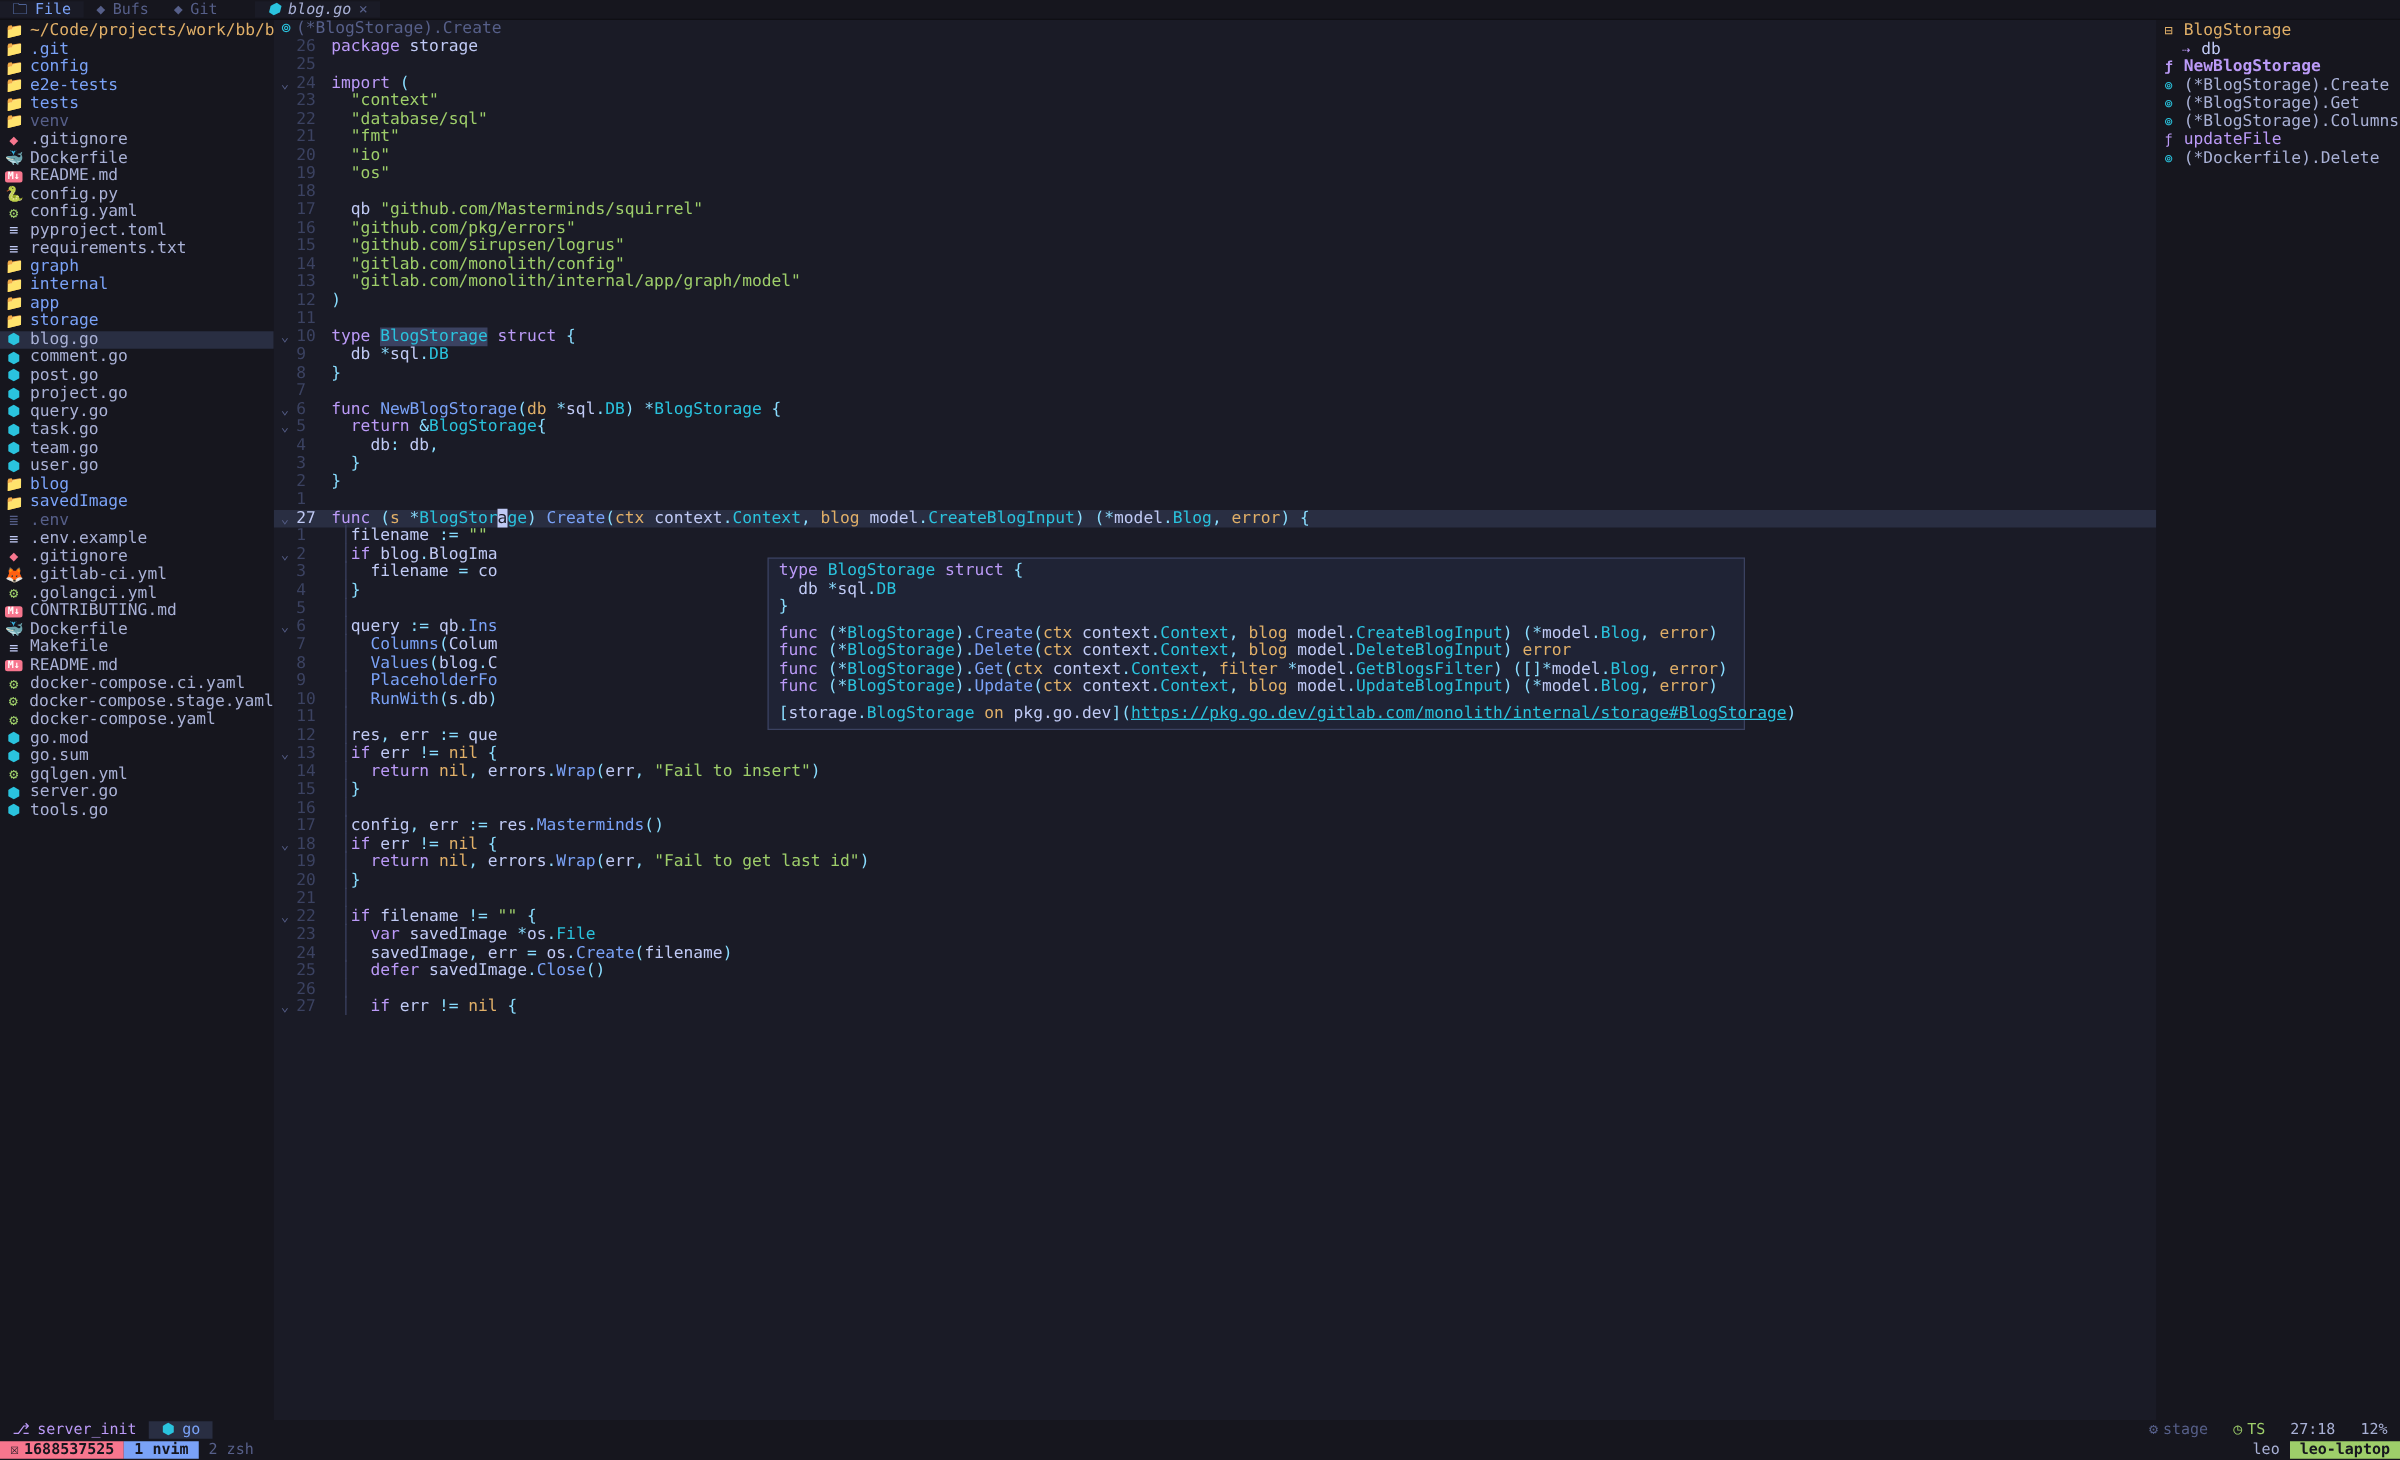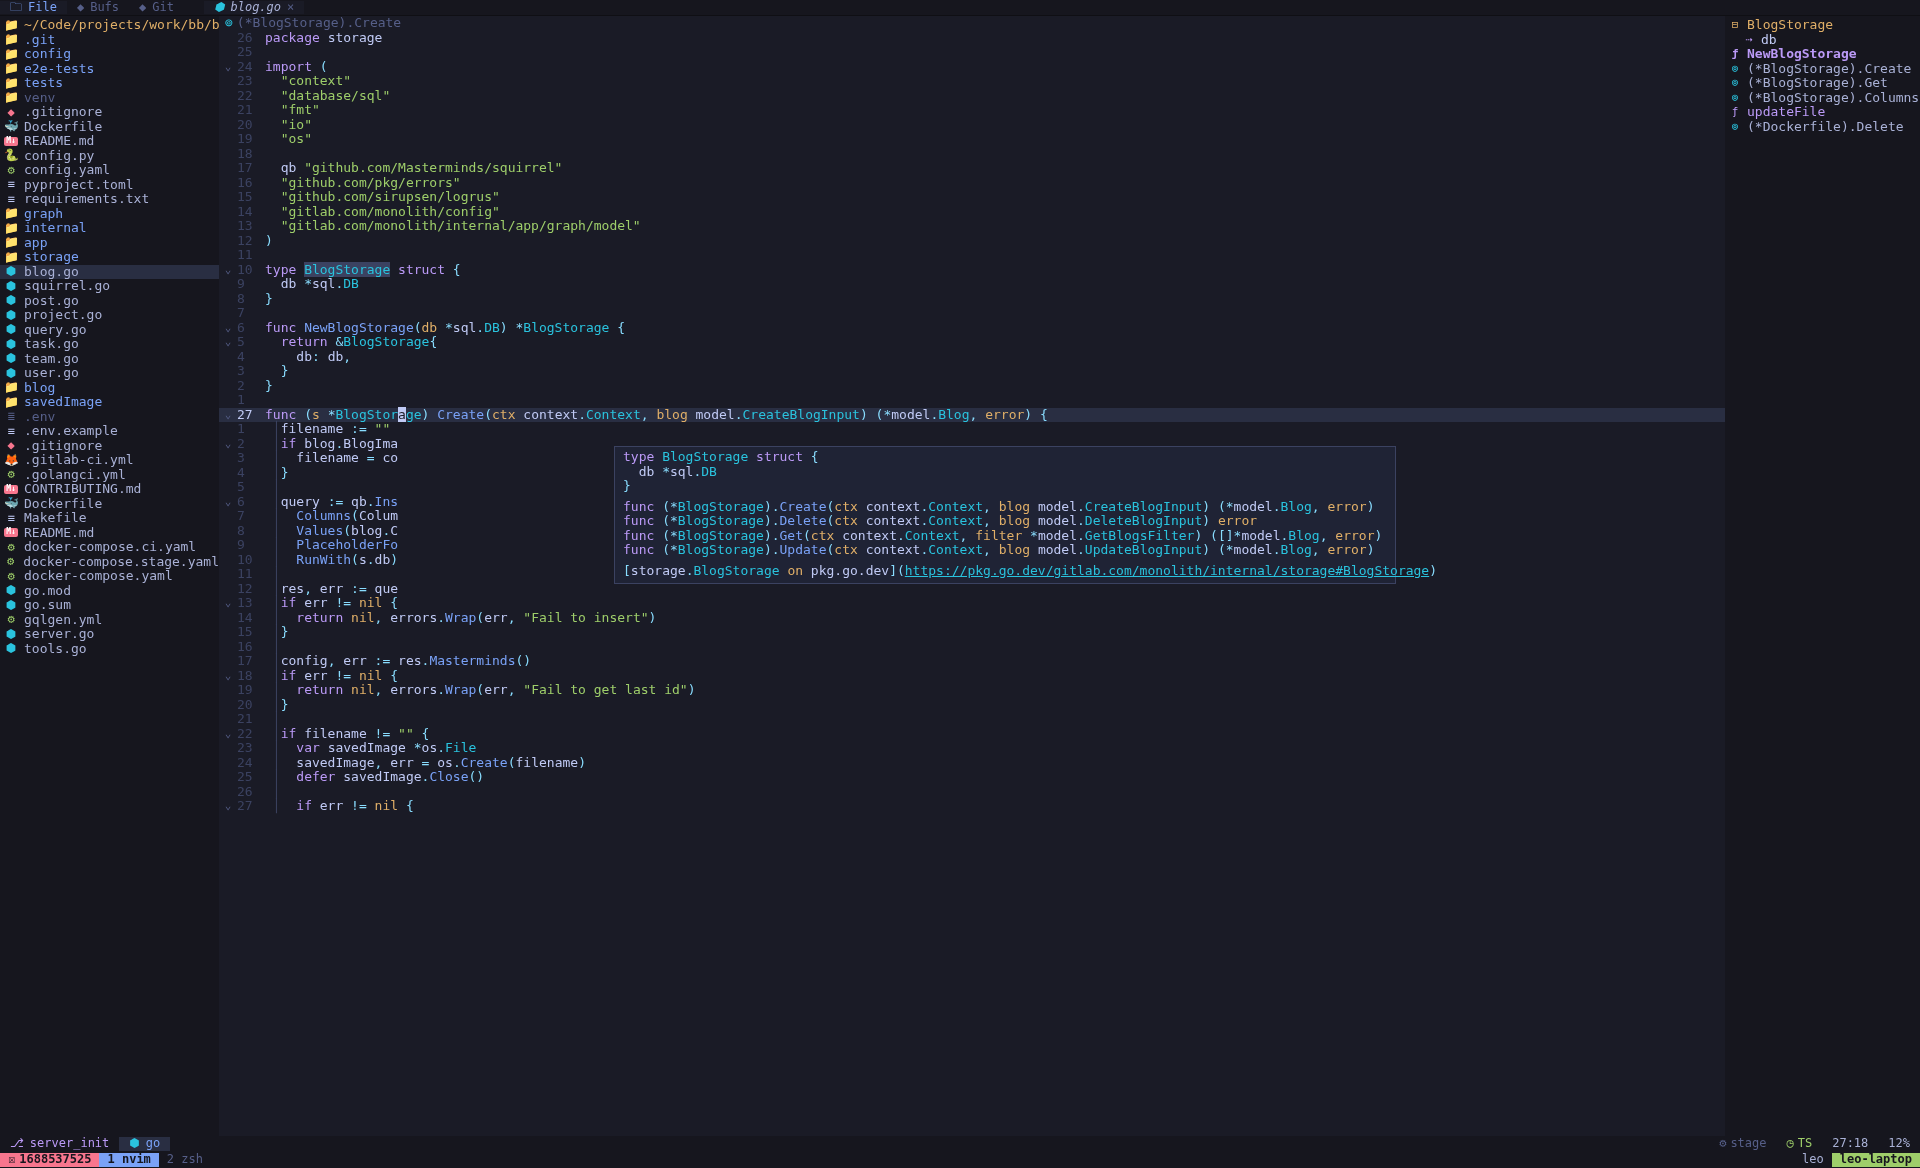--- a/index.html
+++ b/index.html
@@ -193,21 +193,21 @@
           <div class="row lvl1 folder">
             <span class="ico">📁</span>
             <span>storage</span>
           </div>
           <div class="row lvl3 file-go sel">
             <span class="ico">⬢</span>
             <span>blog.go</span>
           </div>
           <div class="row lvl3 file-go">
             <span class="ico">⬢</span>
-            <span>squirrel.go</span>
+            <span>comment.go</span>
           </div>
           <div class="row lvl3 file-go">
             <span class="ico">⬢</span>
             <span>post.go</span>
           </div>
           <div class="row lvl3 file-go">
             <span class="ico">⬢</span>
             <span>project.go</span>
           </div>
           <div class="row lvl3 file-go">

